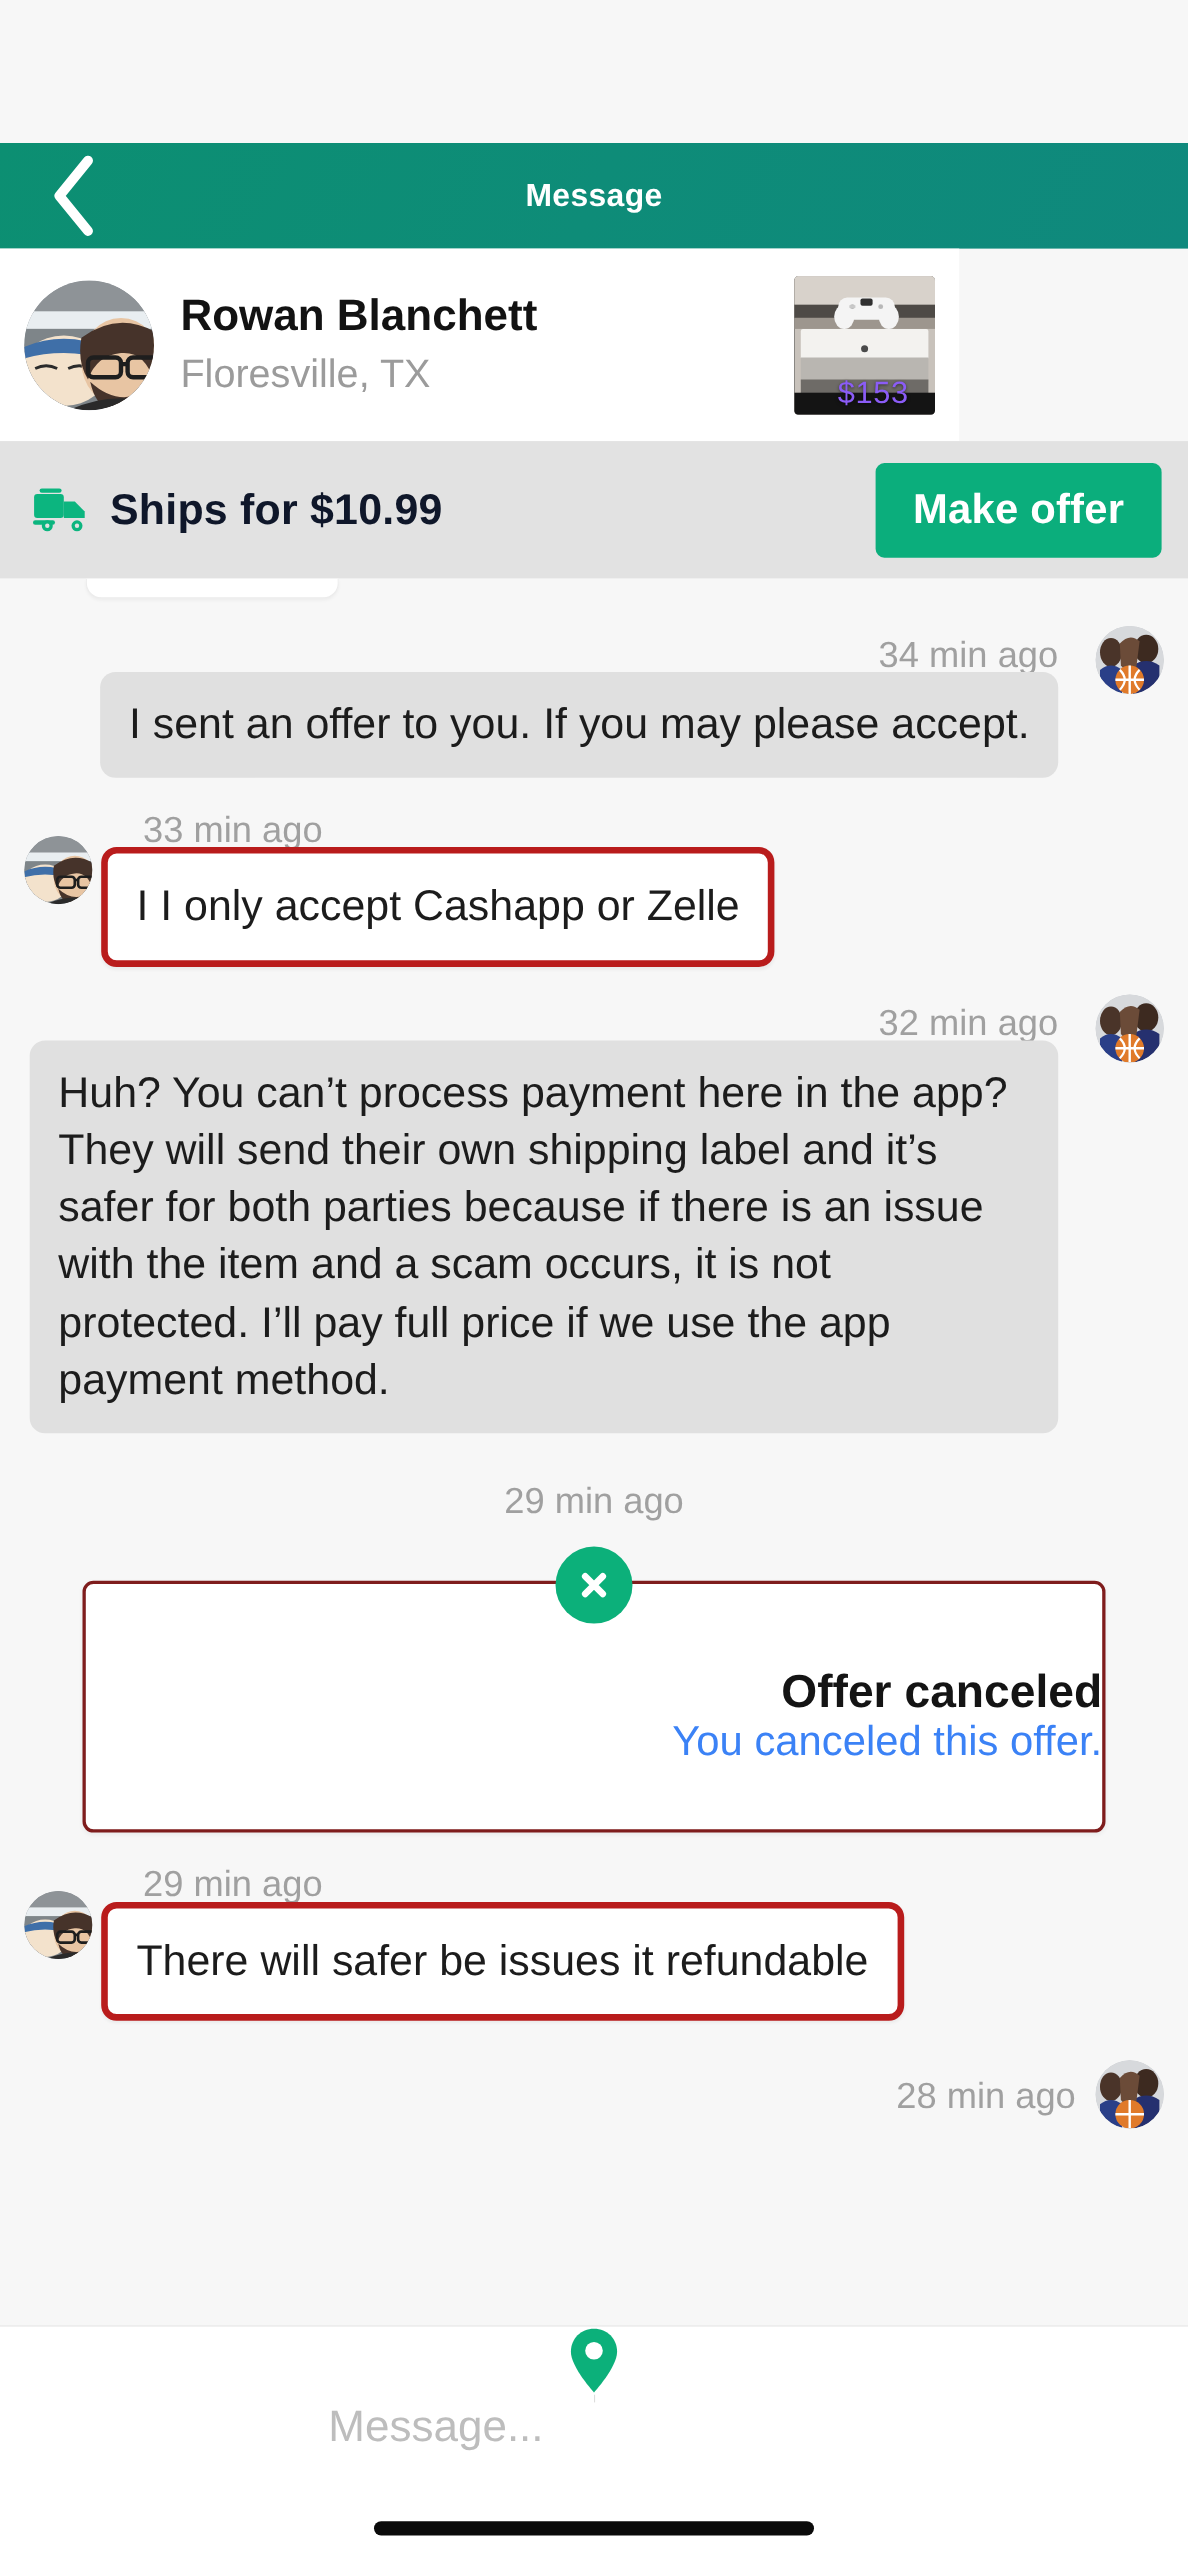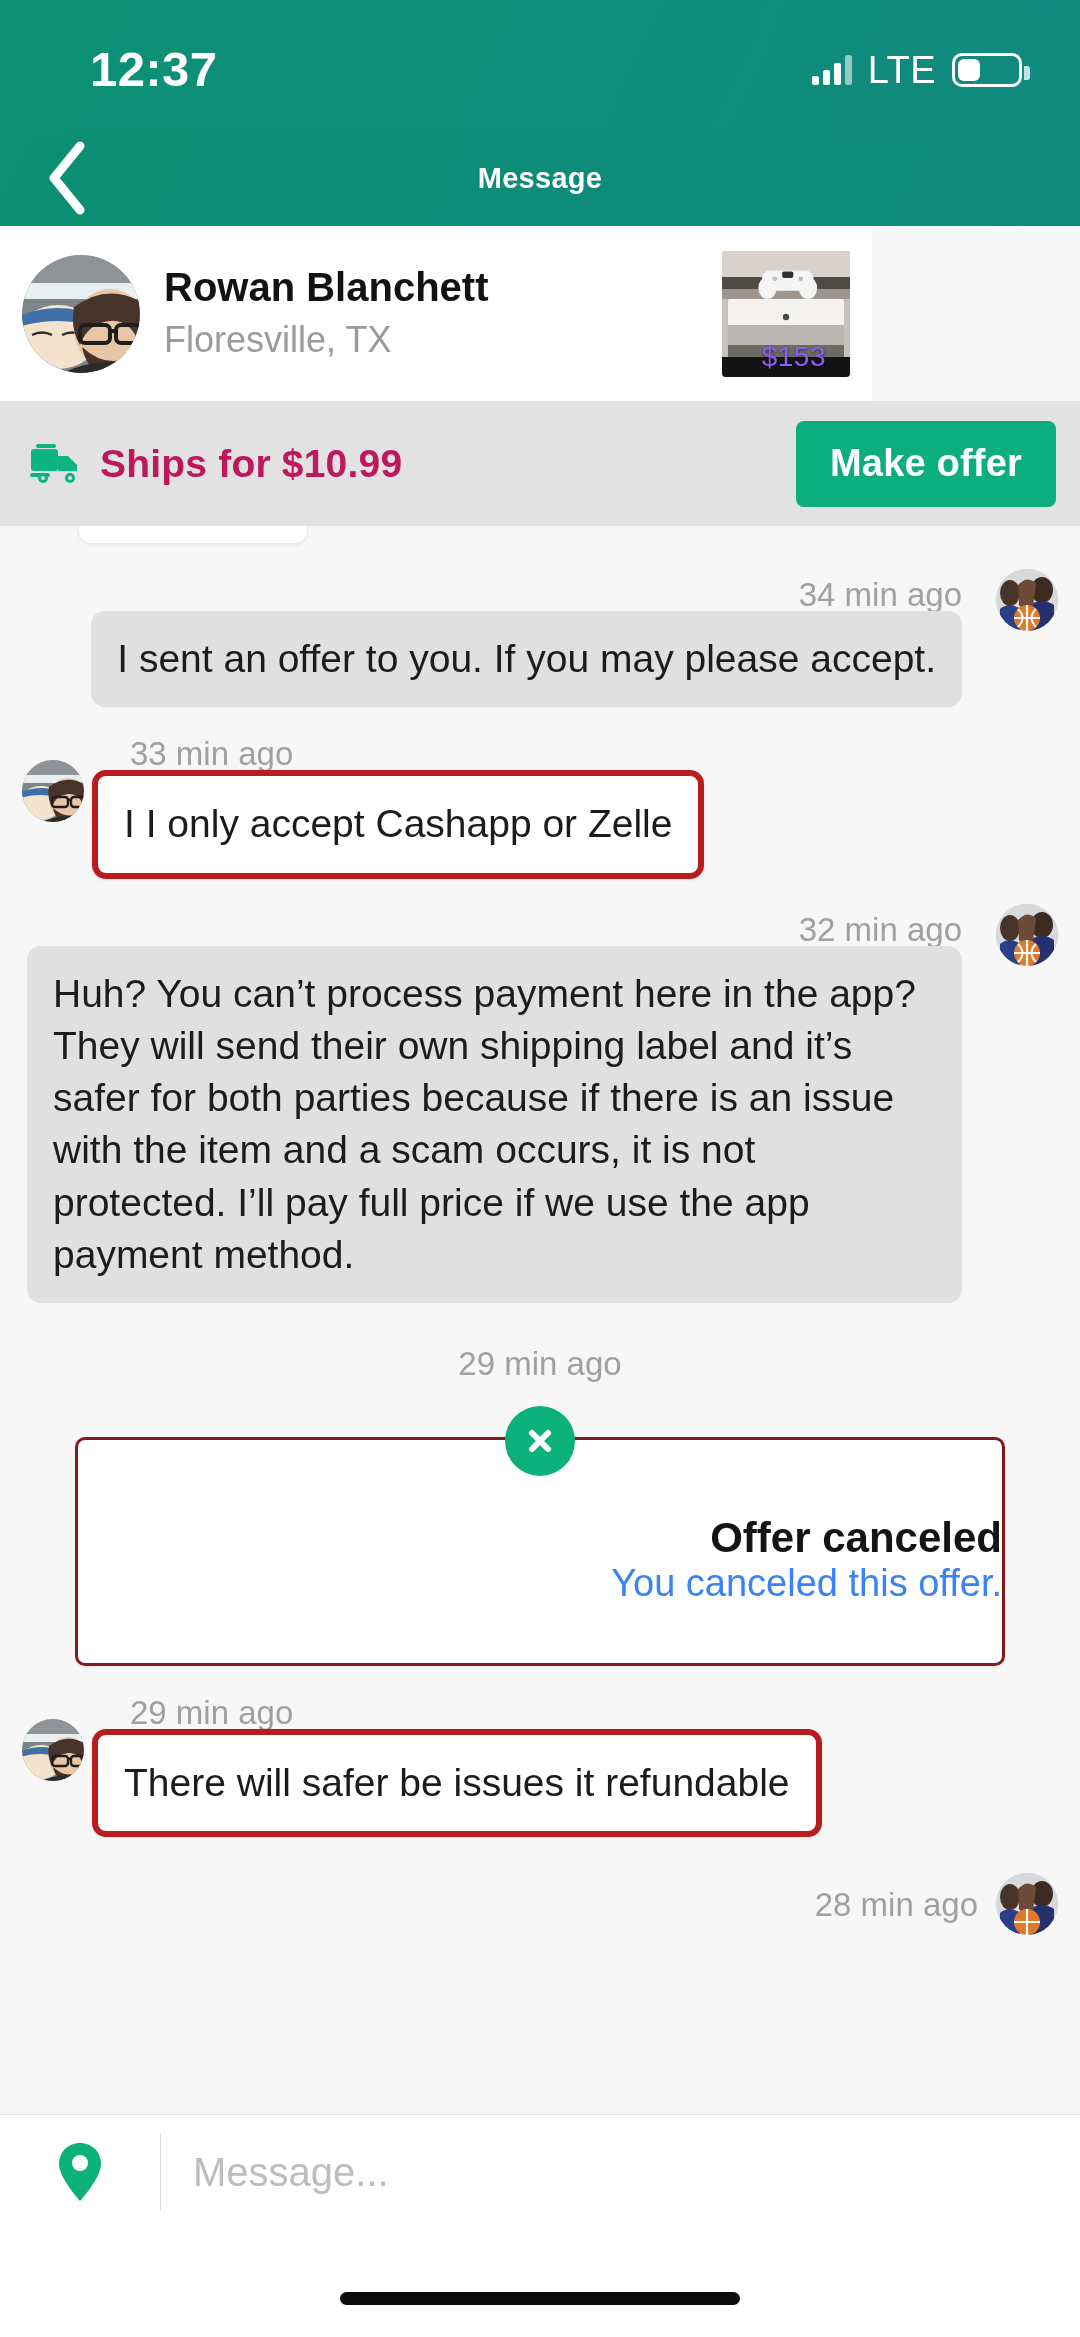--- a/index.html
+++ b/index.html
@@ -60,21 +60,21 @@
   .product-thumb svg { display:block; }
   .product-price { position:absolute; bottom:4px; right:24px; color:#8b5cf6;
     font-size:28px; font-weight:400; text-shadow:0 1px 3px rgba(0,0,0,.55); letter-spacing:0.5px;}
 
   
   .ship-bar {
     position:absolute; top:401px; left:0; width:1080px; height:125px;
     background:#e2e2e2; display:flex; align-items:center; padding:0 24px 0 30px;
   }
   .ship-left { display:flex; align-items:center; gap:18px; flex:1; }
-  .ship-text { color:#be185d; font-size:39px; font-weight:700; letter-spacing:0.2px;}
+  .ship-text { color:#0f172a; font-size:39px; font-weight:700; letter-spacing:0.2px;}
   .make-offer {
     background:#0bae7c; color:#ffffff; font-size:38px; font-weight:700;
     border:none; border-radius:8px; padding:0 34px; height:86px; cursor:pointer;
     letter-spacing:0.2px;
   }
 
   
   .msglist {
     position:absolute; top:526px; left:0; width:1080px; height:1588px;
     background:#f7f7f7; overflow:hidden;
@@ -128,21 +128,21 @@
     width:70px; height:70px; border-radius:50%; background:#0cb07a;
     display:flex; align-items:center; justify-content:center;
   }
   .offer-title { font-size:42px; font-weight:700; color:#141414; }
   .offer-sub { font-size:38px; color:#3b82f6; }
 
   
   .composer {
     position:absolute; bottom:108px; left:0; width:1080px; height:115px;
     background:#ffffff; border-top:1px solid #e3e3e3;
-    display:flex; align-items:center;
+    display:flex; align-items:center;flex-direction:column;
   }
   .pin-btn { width:160px; height:115px; display:flex; align-items:center; justify-content:center; cursor:pointer;}
   .divider { width:1px; height:78px; background:#dcdcdc; }
   .msg-input {
     flex:1; border:none; outline:none; background:transparent;
     font-family:"Liberation Sans", sans-serif;
     font-size:40px; color:#1c1c1c; padding-left:32px;
   }
   .msg-input::placeholder { color:#bdbdbd; }
 
@@ -151,35 +151,20 @@
   .home-bar {
     position:absolute; bottom:32px; left:50%; transform:translateX(-50%);
     width:400px; height:13px; background:#0a0a0a; border-radius:8px;
   }
 </style>
 </head>
 <body>
 
 <div class="phone">
 
-  <div class="statusbar">
-    <div class="clock">12:37</div>
-    <div class="status-right">
-      <div class="signal">
-        <i></i>
-          <i></i>
-          <i></i>
-          <i></i>
-      </div>
-      <div class="lte">LTE</div>
-      <div class="battery">
-          <div class="fill"></div>
-        </div>
-    </div>
-  </div>
 
   <div class="navbar">
     <div class="back-btn">
       <svg width="44" height="76" viewBox="0 0 44 76">
         <path d="M36 6 L10 38 L36 70" fill="none" stroke="#ffffff" stroke-width="9" stroke-linecap="round" stroke-linejoin="round"></path>
       </svg>
     </div>
     <div class="nav-title">Message</div>
   </div>
 

